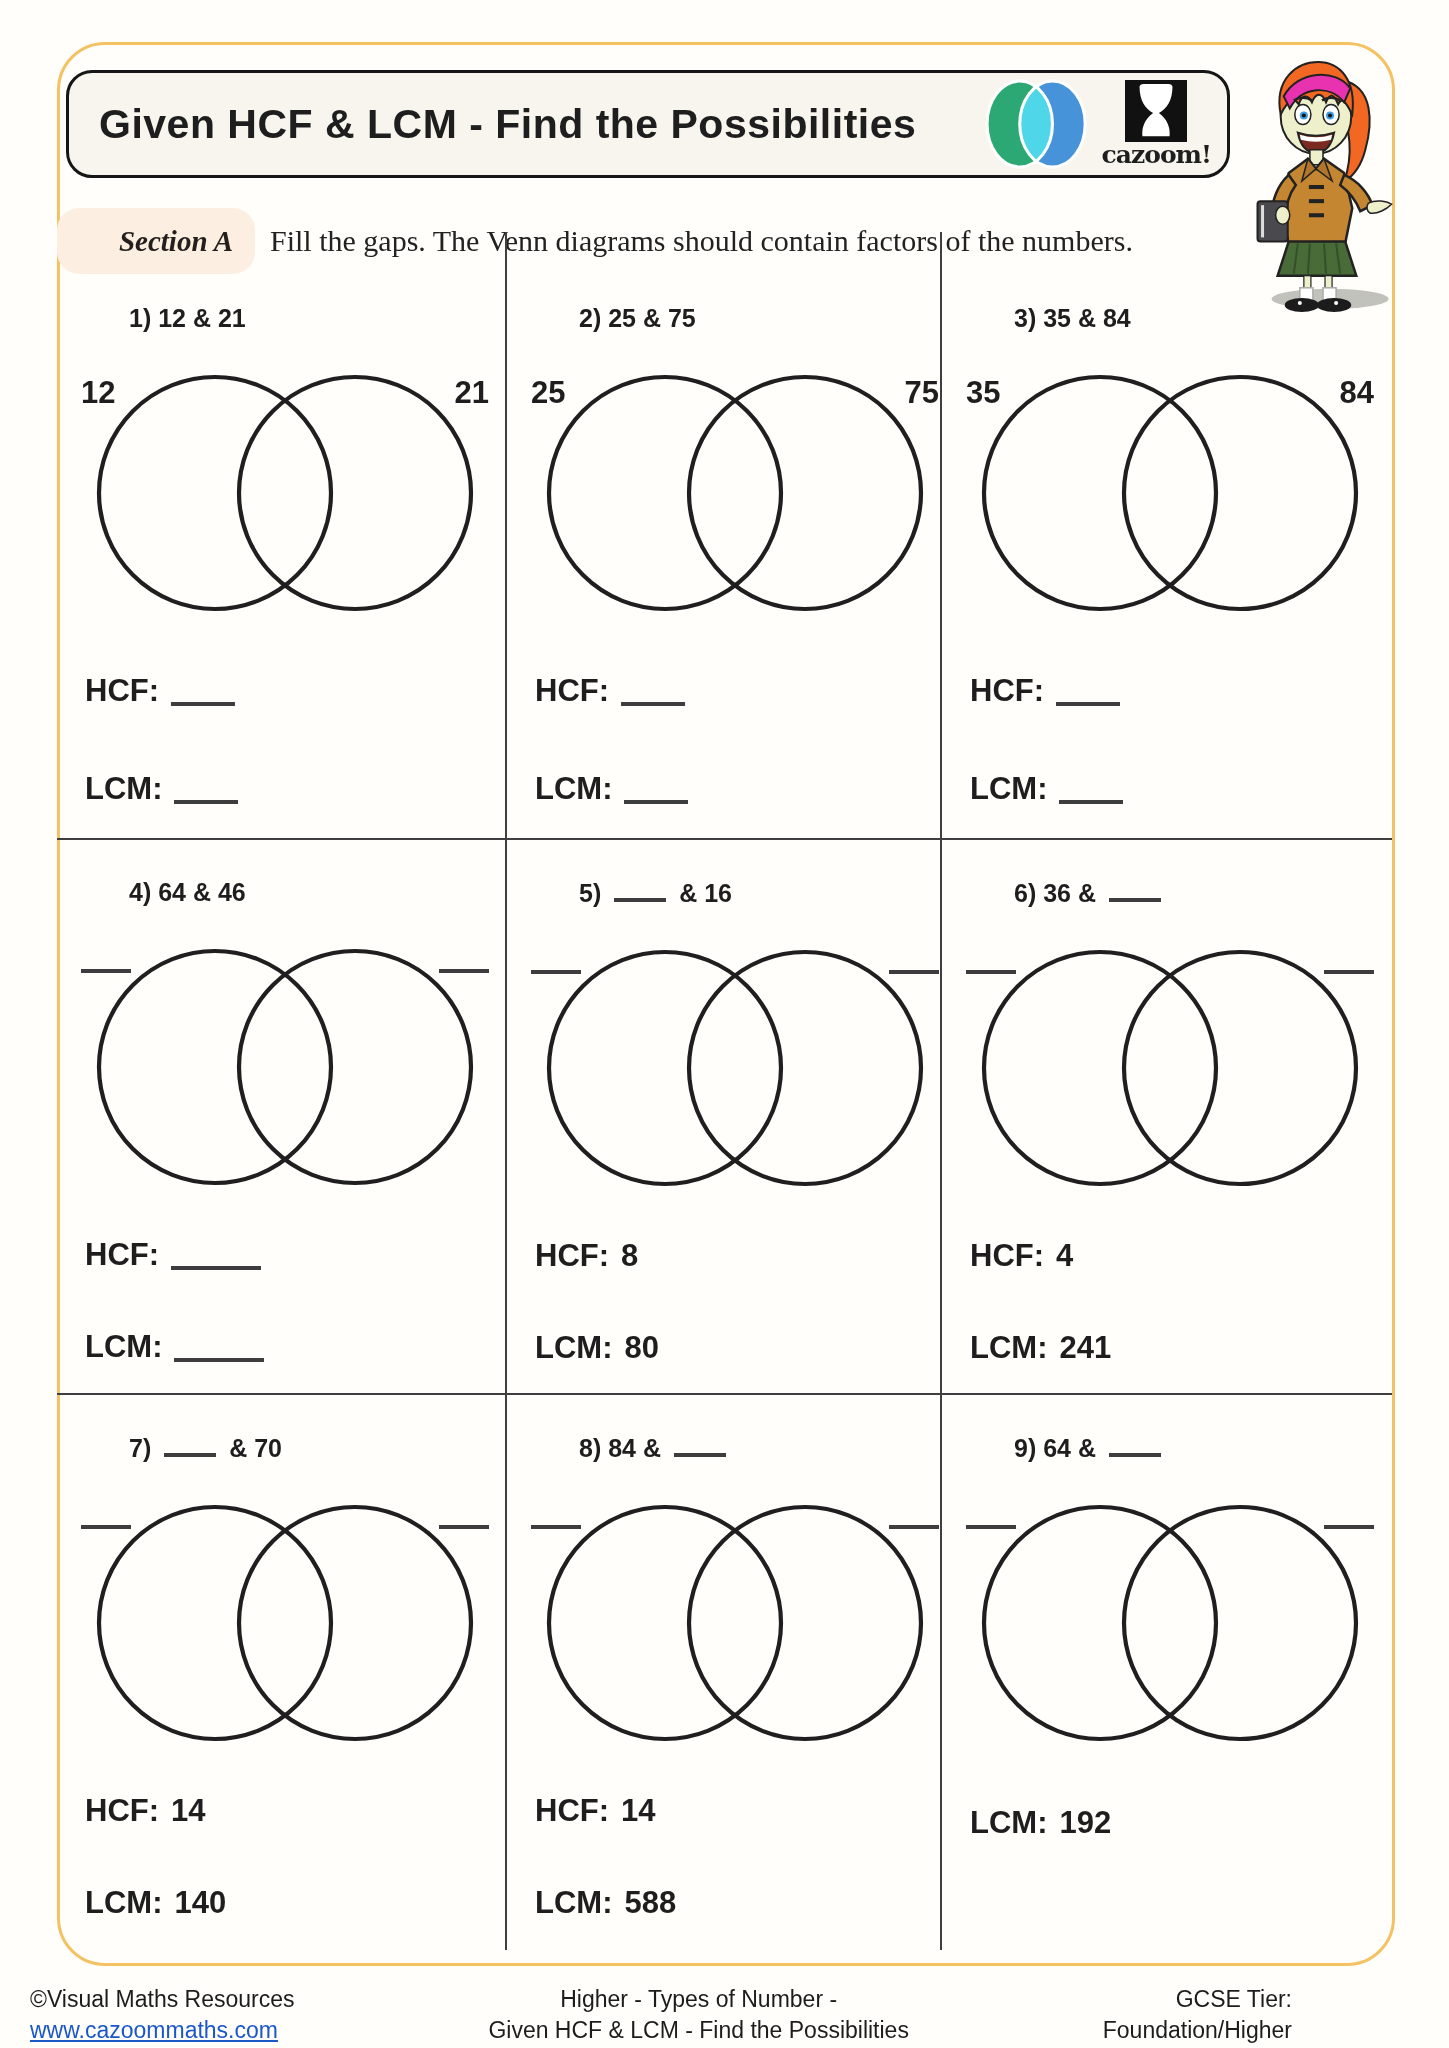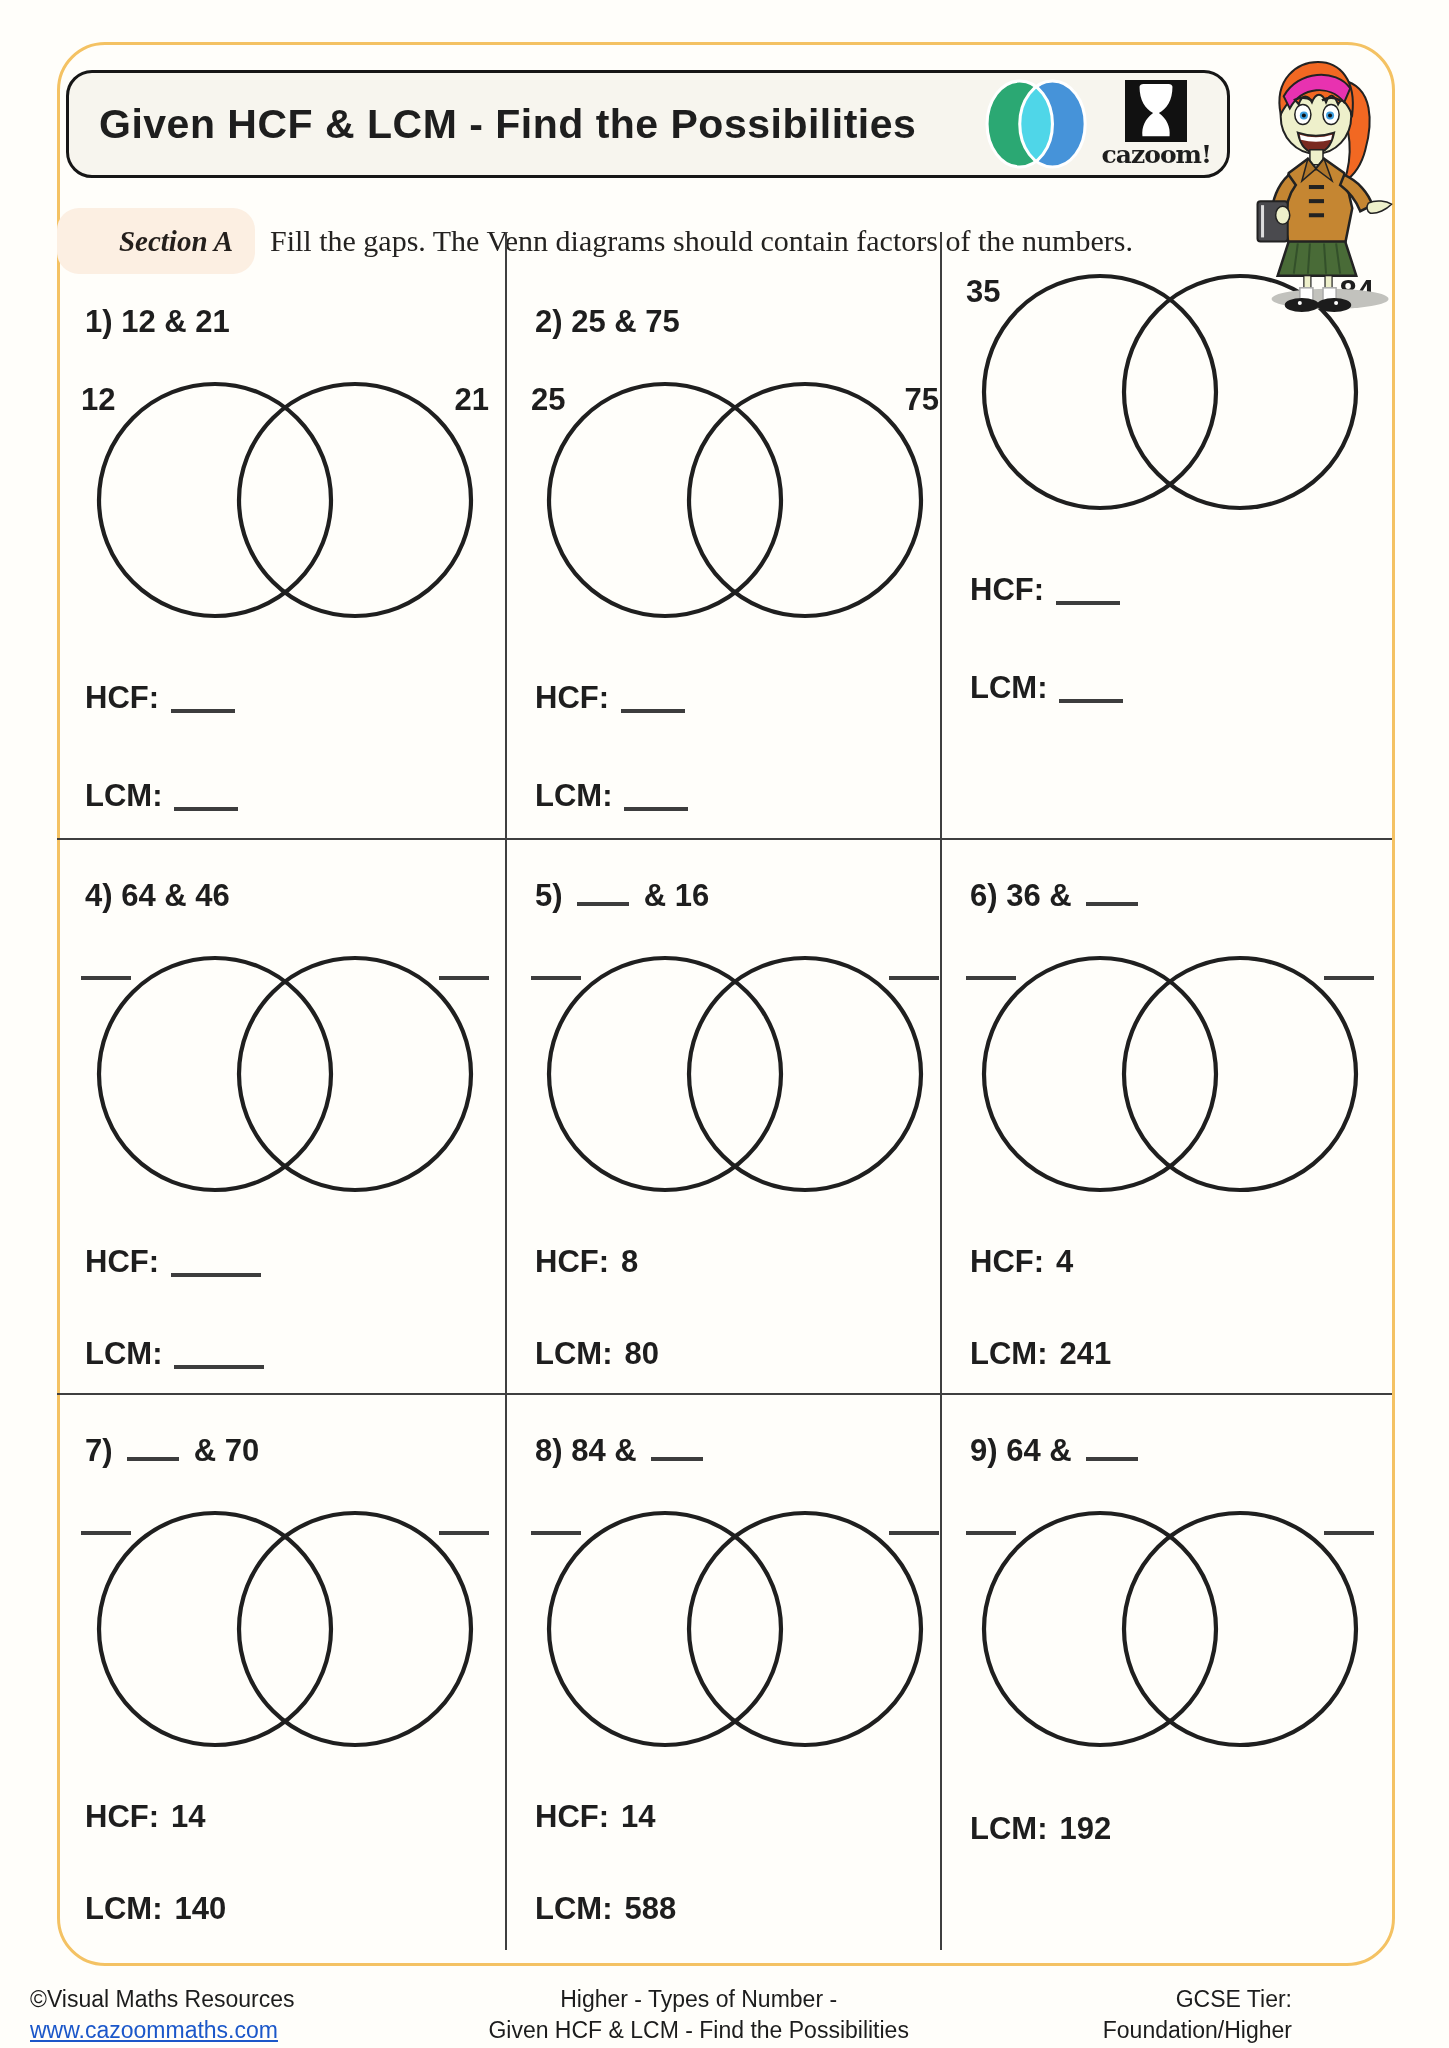--- a/index.html
+++ b/index.html
@@ -39,21 +39,21 @@
   }
   
   .grid{
     position:absolute;left:57px;top:232px;width:1335px;height:1718px;
     display:grid;grid-template-columns:450px 435px 450px;grid-template-rows:608px 555px 555px;
     z-index:1;
   }
   .cell{box-sizing:border-box;padding-left:28px;position:relative;}
   .col1,.col2{border-right:2px solid #3f3f3f;}
   .cell.bline{border-bottom:2px solid #3f3f3f;}
-  .prob-head{margin-top:38px;font-size:31px;font-weight:bold;white-space:nowrap;}
+  .prob-head{margin-top:38px;font-size:25px;font-weight:bold;white-space:nowrap;margin-left:44px;}
   .row1-cell .prob-head{margin-top:72px;}
   .hval:empty{display:inline-block;width:52px;height:20px;border-bottom:4px solid #3d3d3d;margin:0 6px;}
   .venn-wrap{position:relative;width:396px;height:248px;margin-top:38px;margin-left:2px;}
   .venn-svg{position:absolute;left:8px;top:0;}
   .venn-svg circle{fill:none;stroke:#1f1f1f;stroke-width:4.2;}
   .vlabel{position:absolute;top:4px;font-size:31px;font-weight:bold;}
   .vleft{left:-6px;}
   .vright{right:-6px;}
   .vlabel:empty{width:50px;height:0;border-top:4px solid #3d3d3d;top:24px;}
   .ans{font-size:31px;font-weight:bold;margin-top:44px;white-space:nowrap;}
@@ -191,20 +191,26 @@
     </div>
     <div class="ans hcf">
       <span>HCF:</span><span class="ans-val"></span>
     </div>
     <div class="ans lcm">
       <span>LCM:</span><span class="ans-val"></span>
     </div>
   </div>
 
   <div class="cell col3 bline row1-cell">
+    <div class="prob-head">
+      <span>3)</span>
+      <span class="hval">35</span>
+      <span>&amp;</span>
+      <span class="hval">84</span>
+    </div>
     <div class="venn-wrap">
       <span class="vlabel vleft">35</span>
       <span class="vlabel vright">84</span>
       <svg class="venn-svg" width="380" height="244" viewBox="0 0 380 244">
         <circle cx="120" cy="122" r="116"></circle>
           <circle cx="260" cy="122" r="116"></circle>
       </svg>
     </div>
     <div class="ans hcf">
       <span>HCF:</span><span class="ans-val"></span>

